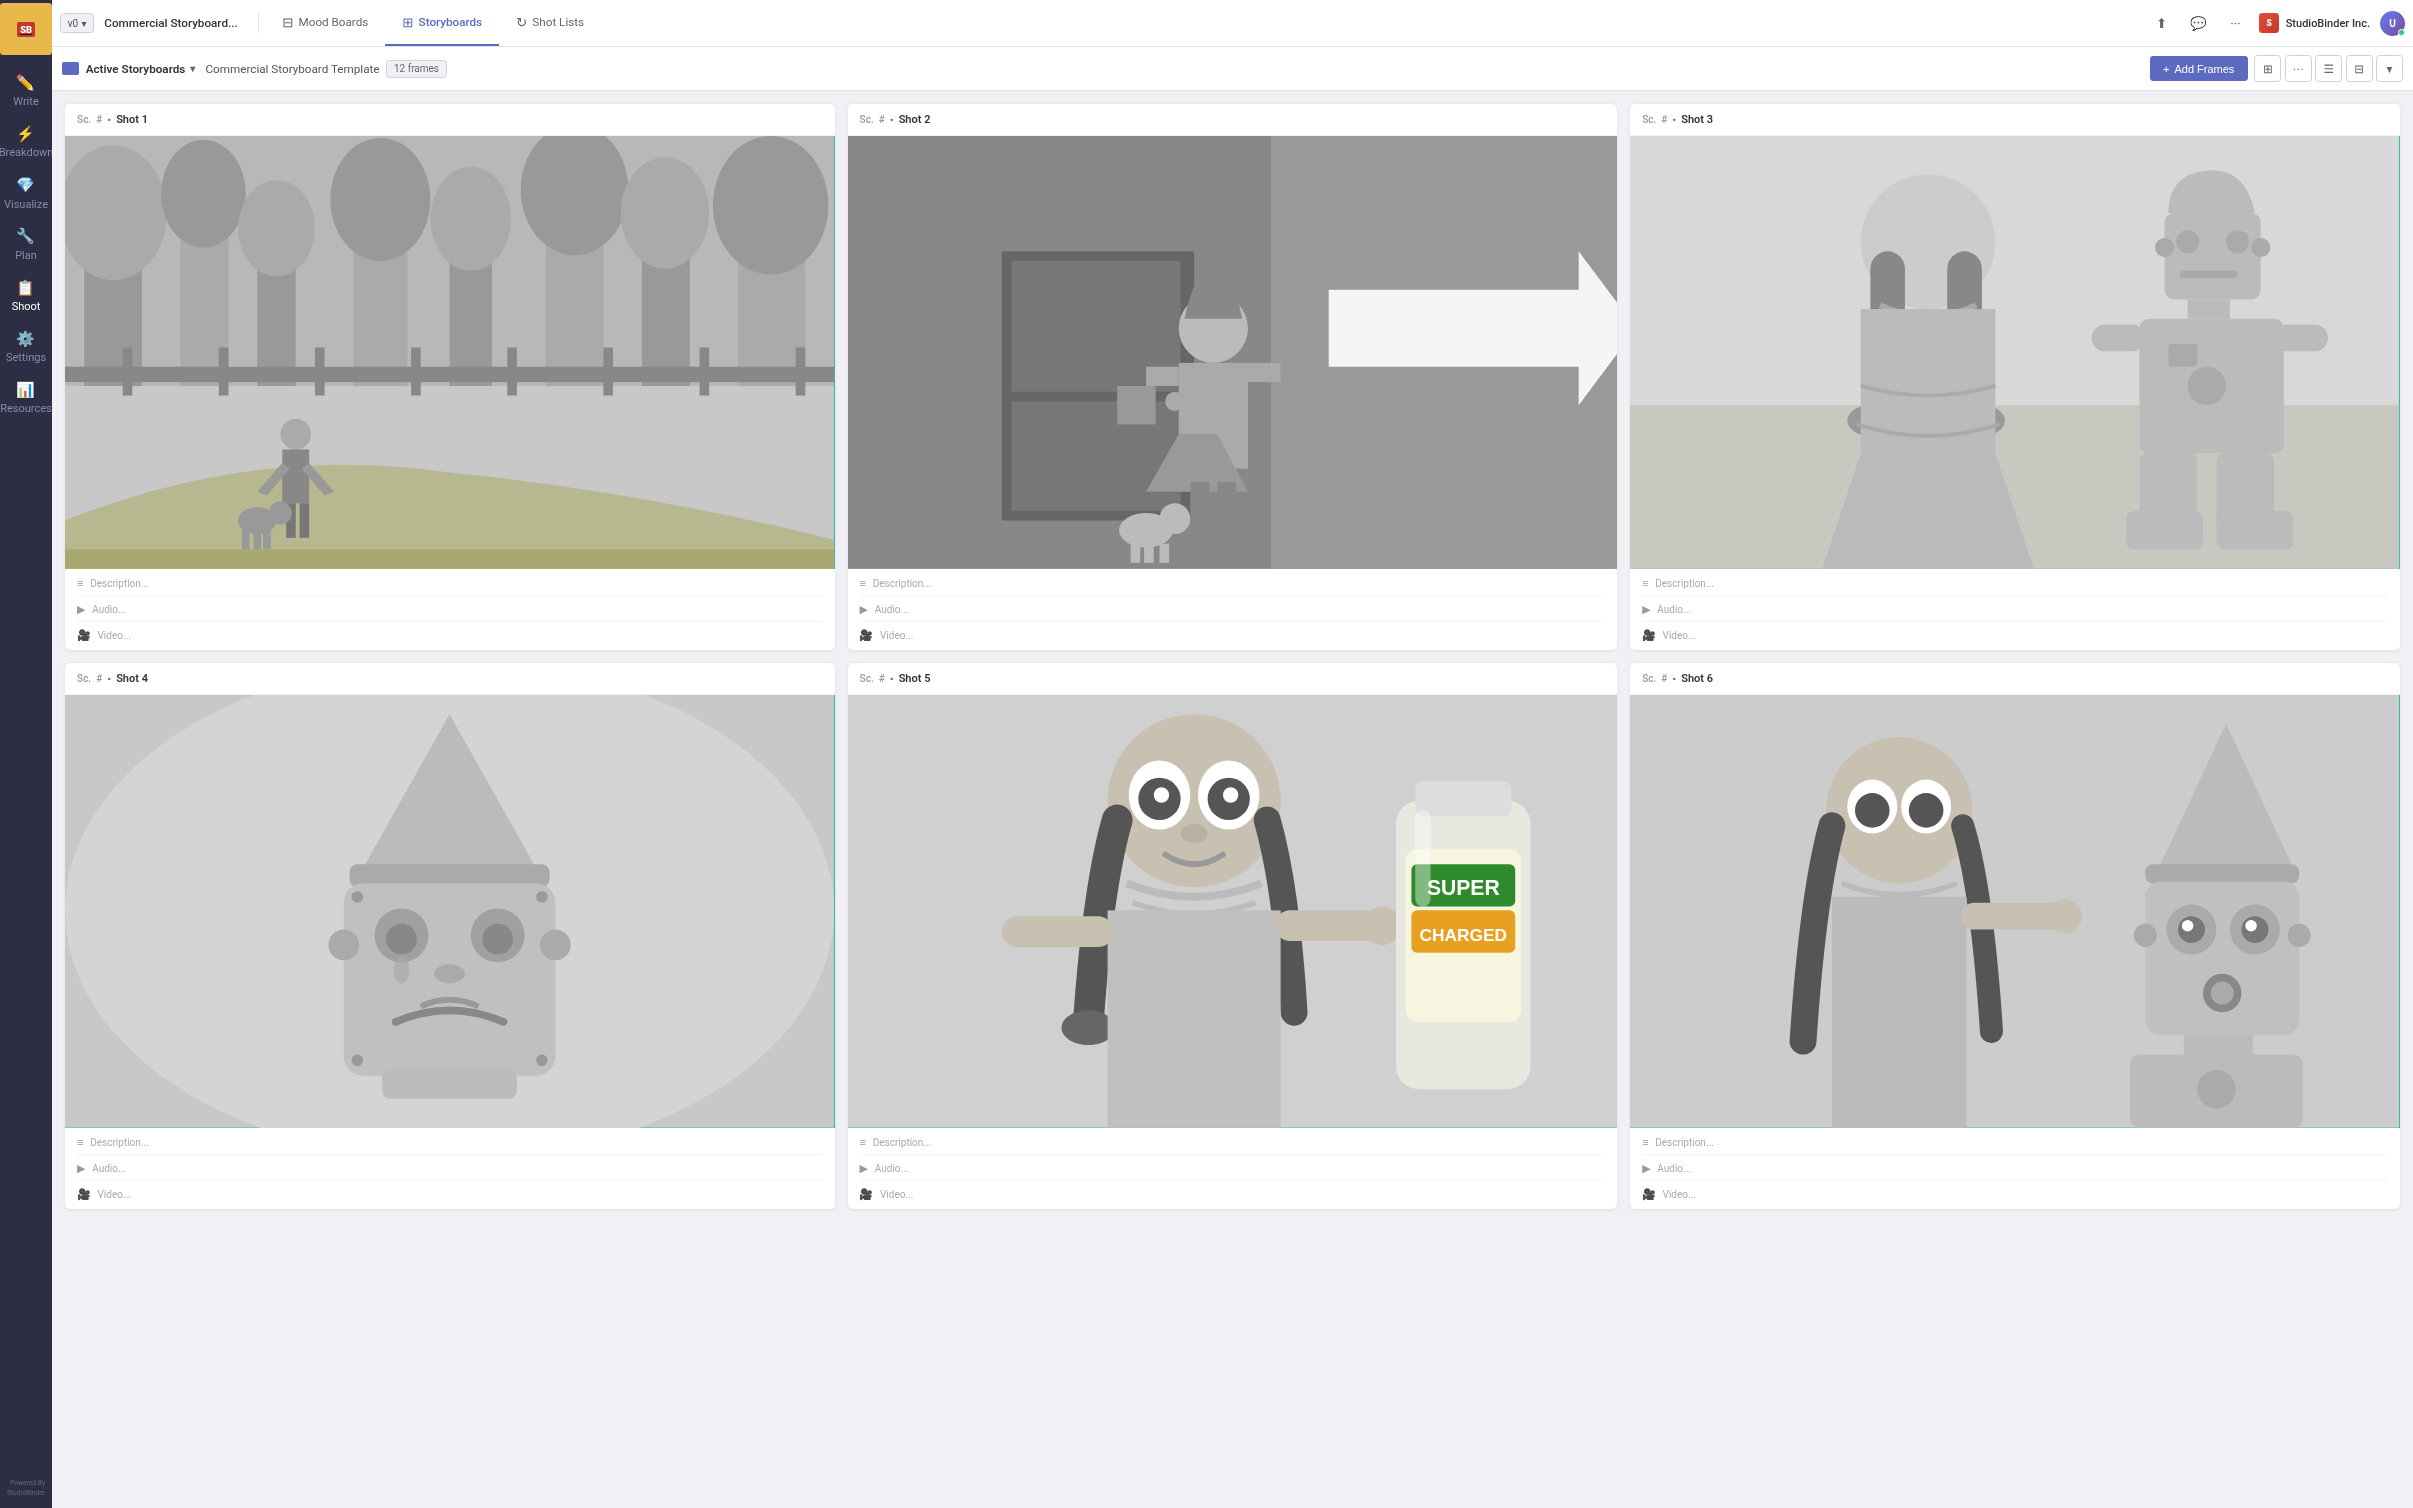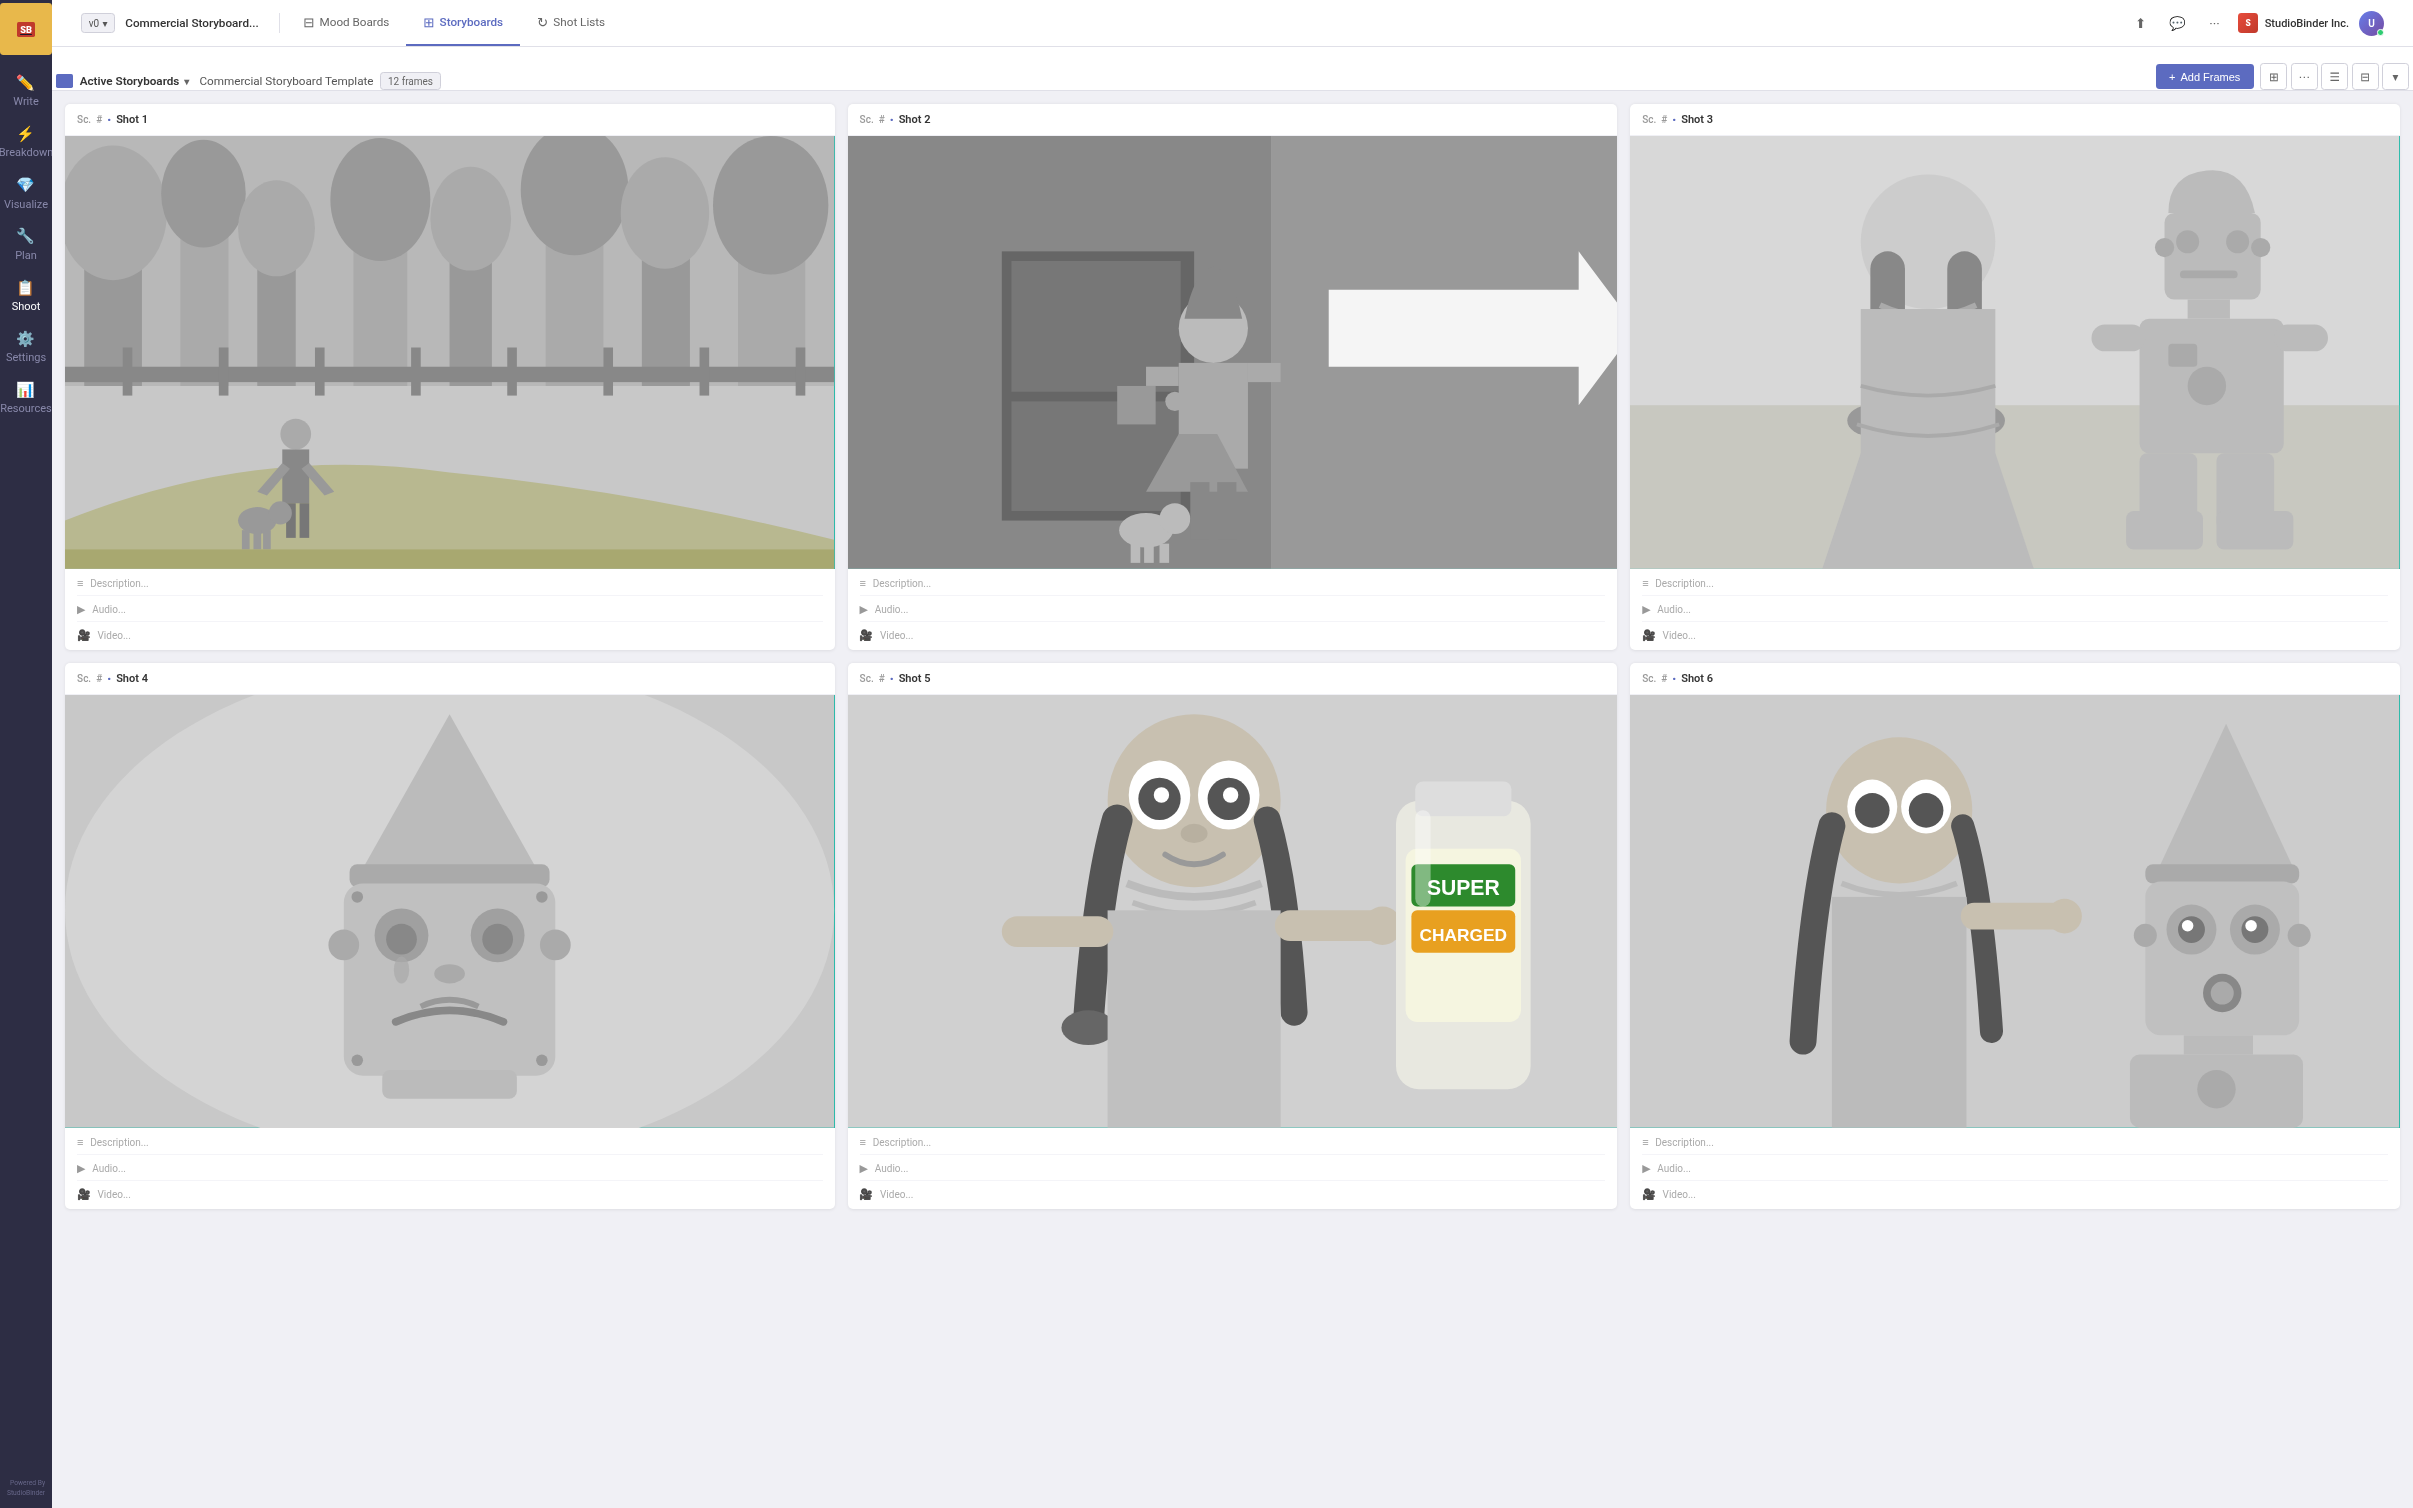--- a/index.html
+++ b/index.html
@@ -79,21 +79,21 @@
       overflow: hidden;
     }
 
     
     .navbar {
       background: #ffffff;
       border-bottom: 0.8px solid #e0e0e8;
       display: flex;
       align-items: center;
       height: 47px;
-      padding: 0 29px;
+      padding: 0 8px;
       gap: 0;
       flex-shrink: 0;
     }
     .navbar-version {
       background: #f0f0f5;
       border: 0.8px solid #d0d0da;
       border-radius: 3.4px;
       padding: 3.4px 6.7px;
       font-size: 10px;
       color: #555;
@@ -199,23 +199,23 @@
       background: #2ecc71;
       border-radius: 50%;
       border: 1.7px solid white;
     }
 
     
     .toolbar {
       background: #ffffff;
       border-bottom: 0.8px solid #e0e0e8;
       display: flex;
-      align-items: flex-end;
+      align-items: center;
       height: 44px;
-      padding: 0 4px;
+      padding: 0 10px;
       gap: 4px;
       flex-shrink: 0;
     }
     .toolbar-left {
       display: flex;
       align-items: center;
       gap: 6.7px;
     }
     .toolbar-storyboard-indicator {
       width: 17px;

